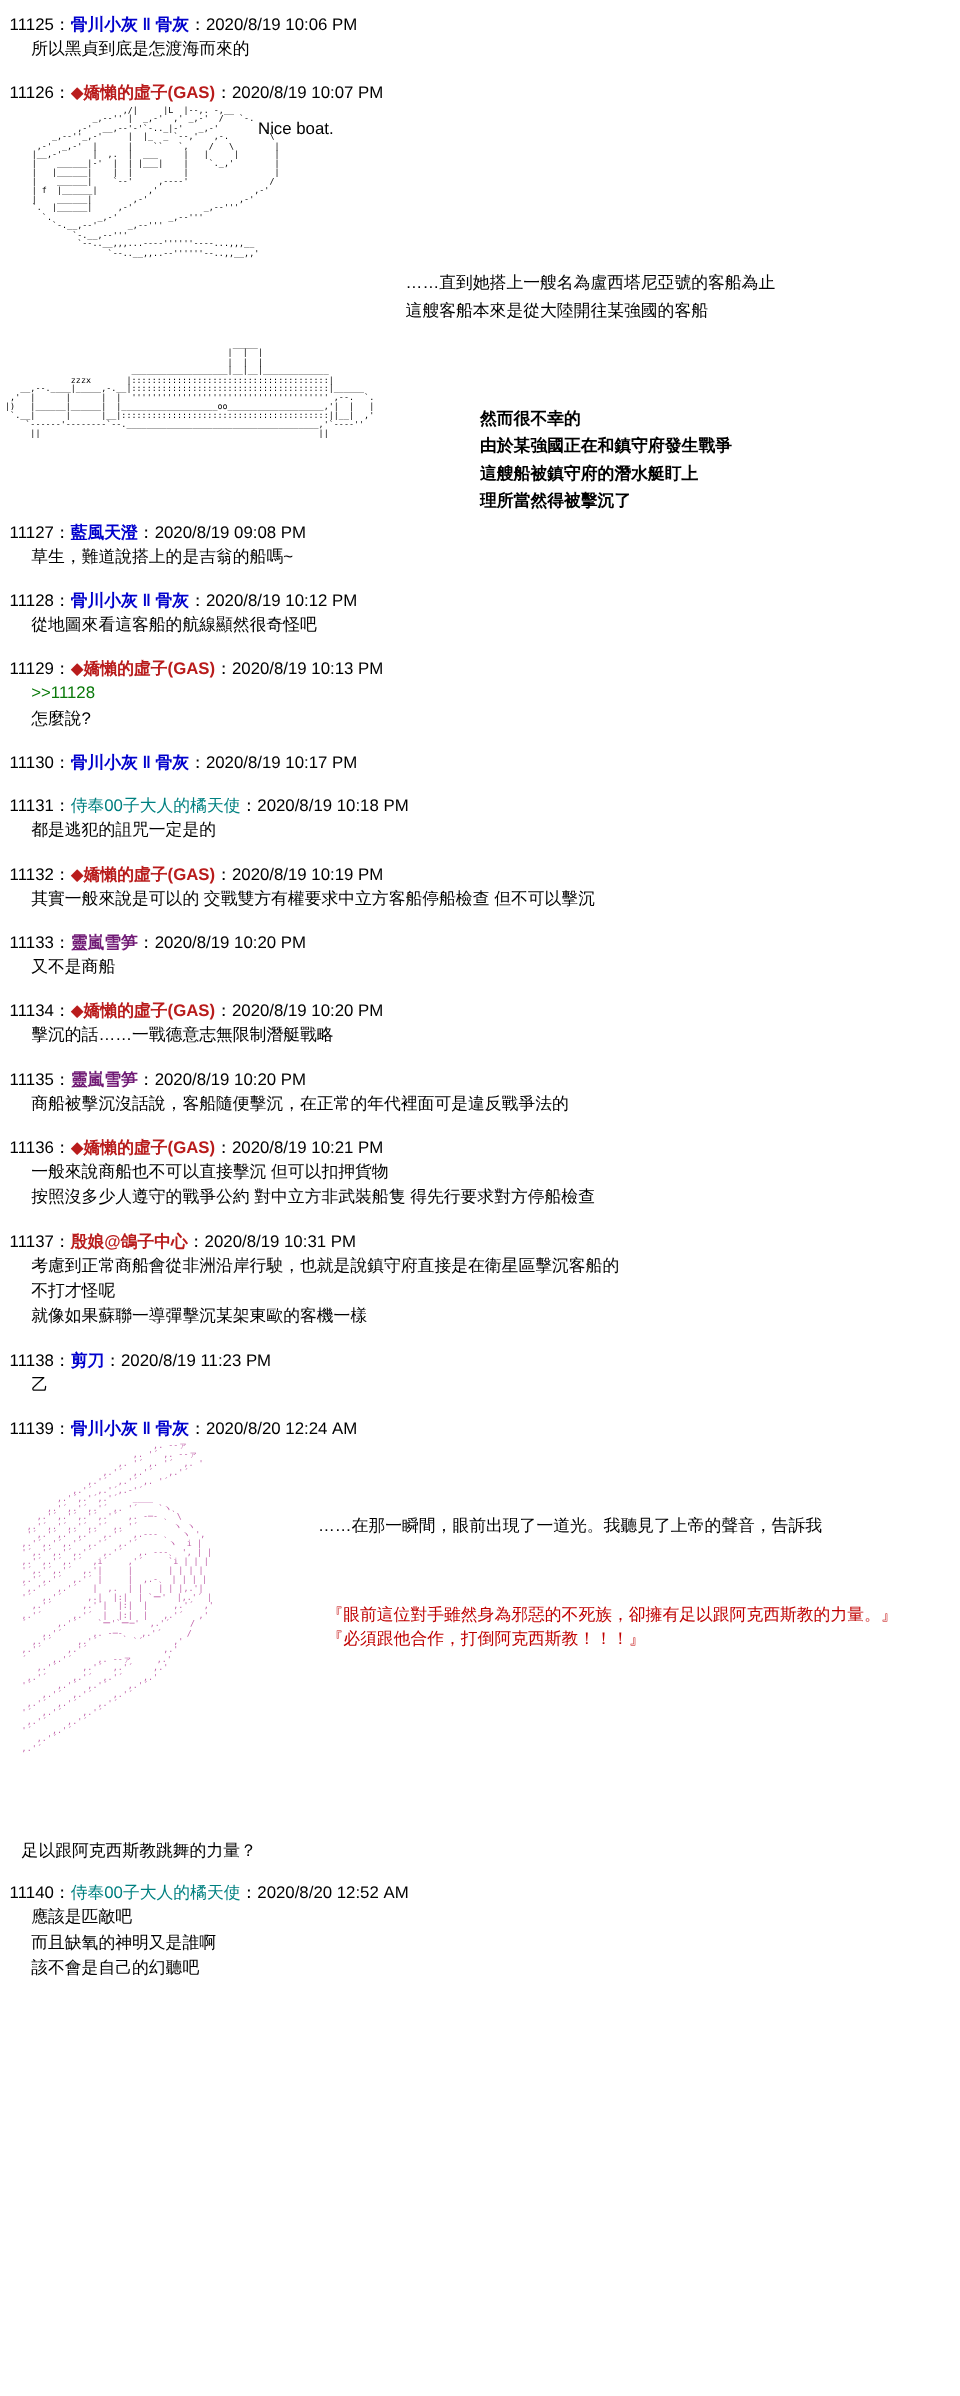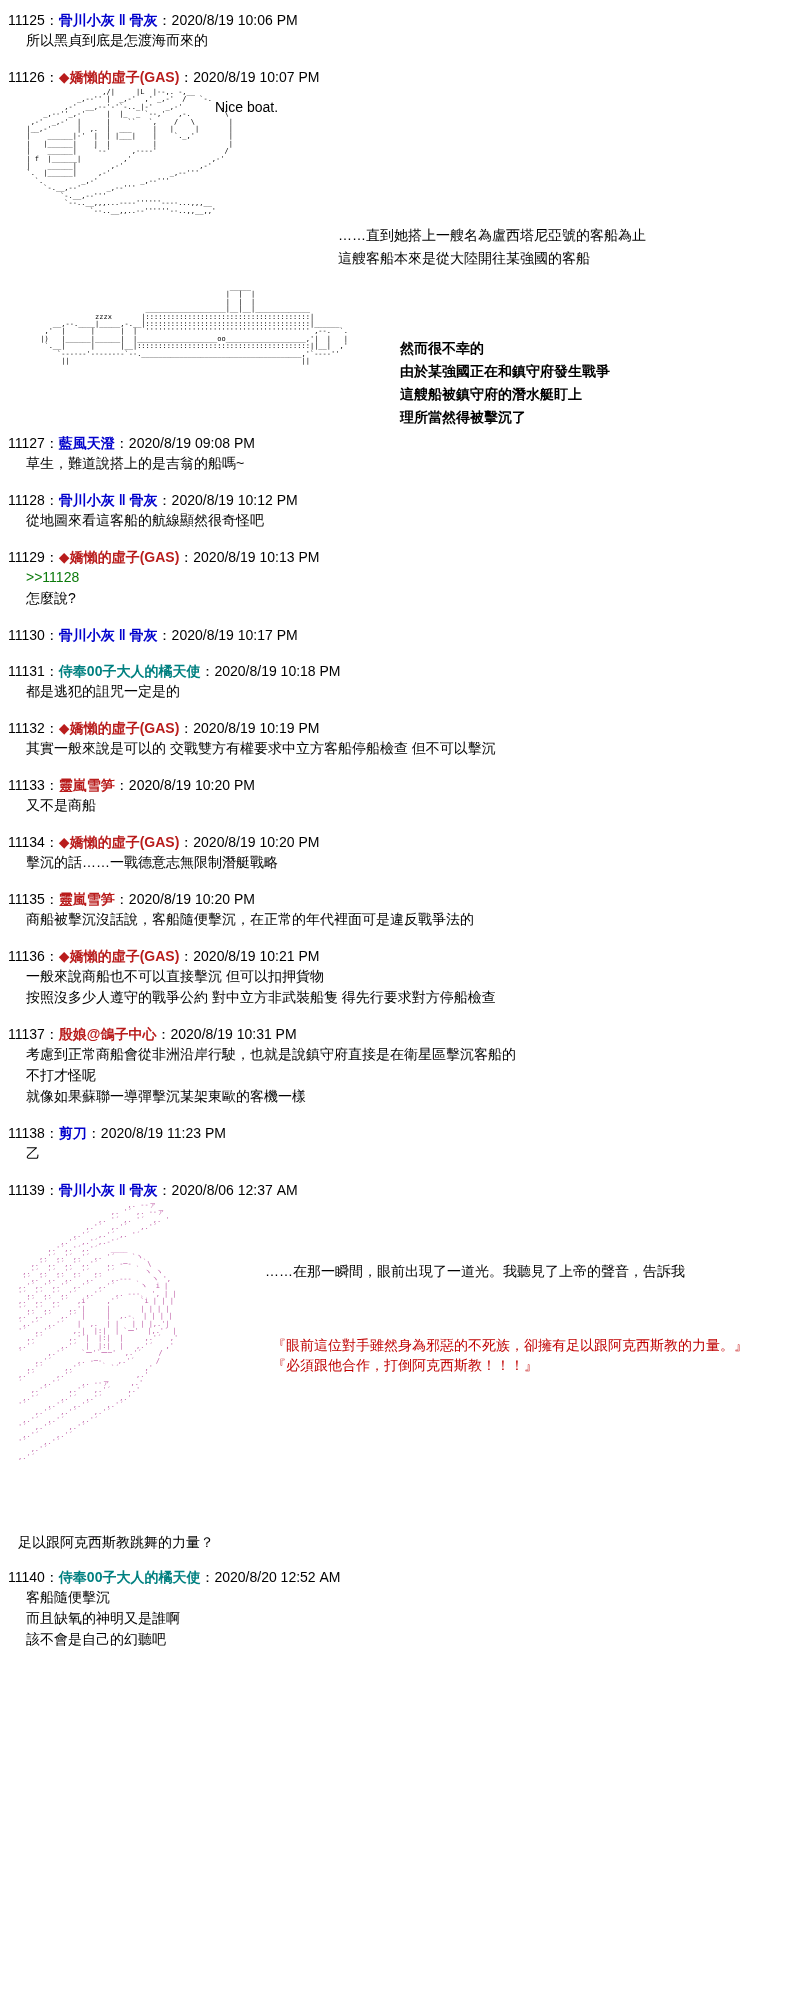--- a/index.html
+++ b/index.html
@@ -9,22 +9,22 @@
     font-size:14px;
     color:#000000;
   }
   .page{width:800px;padding:10px 0 0 0;box-sizing:border-box;position:relative;}
   .post{padding:0 8px 2px 8px;}
   .post-head{font-size:14px;line-height:20px;white-space:nowrap;}
   .post-no{color:#000;text-align:center;}
   .sep{color:#000;}
   .name{color:#b91c1c;font-weight:bold;}
   .name.blue{color:#0000cc;font-weight:bold;}
-  .name.teal{color:#008080;font-weight:bold;}
-  .name.purple{color:#b91c1c;font-weight:bold;}
+  .name.teal{color:#008080;font-weight:normal;}
+  .name.purple{color:#701a75;font-weight:bold;}
   .date{color:#000;margin-top:16px;}
   .post-body{font-size:14px;line-height:21px;padding-left:18px;}
   .post-body div{white-space:pre-wrap;}
   .quote{color:#0b7a0b;}
   .aa-block{position:relative;padding-left:18px;}
   pre.aa{
     font-family:"DejaVu Sans Mono","Liberation Mono",monospace;
     font-size:7px;
     line-height:7.4px;
     margin:0;
@@ -86,21 +86,21 @@
           `-.__,--'''
            `--..__,,,...----''''''----...,,,__
                  `--..__,,..--''''''--..,,__,,'</pre>
     <div class="nice-boat">Nice boat.</div>
     <div class="side-text" style="left:338px;top:135px;">……直到她搭上一艘名為盧西塔尼亞號的客船為止
 這艘客船本來是從大陸開往某強國的客船</div>
     <div class="side-text" style="left:400px;top:248px;font-weight:bold;">然而很不幸的
 由於某強國正在和鎮守府發生戰爭
 這艘船被鎮守府的潛水艇盯上
 理所當然得被擊沉了</div>
-    <pre class="aa" style="position:absolute;left:0;top:195px;padding-left:36px;">                                              _____
+    <pre class="aa" style="position:absolute;left:0;top:195px;">                                              _____
                                              |  |  |
                                              |  |  |
                           ___________________|__|__|_____________
               zzzx       |:::::::::::::::::::::::::::::::::::::::|
     __,--.____|_____,-.__|:::::::::::::::::::::::::::::::::::::::|______
   ,'  |      |      |  |  ''''''''''''''''''''''''''''''''''''''' ,--.  `.
  |)   |______|______|  |___________________oo___________________,'|  |   |
   `.__|      |      |__|:::::::::::::::::::::::::::::::::::::::::||__|  ,'
      `------'--------`--.______________________________________,'`----''
       ||                                                       ||</pre>
@@ -236,21 +236,21 @@
     </div>
     <div class="post-body">
       <div>乙</div>
     </div>
   </div>
 
   <div class="spacer"></div>
 
   <div class="post">
     <div class="post-head">
-      <span class="post-no">11139</span><span class="sep">：</span><span class="name blue">骨川小灰 ‖ 骨灰</span><span class="sep">：</span><span class="date">2020/8/06 12:37 AM</span>
+      <span class="post-no">11139</span><span class="sep">：</span><span class="name blue">骨川小灰 ‖ 骨灰</span><span class="sep">：</span><span class="date">2020/8/20 12:24 AM</span>
     </div>
   </div>
 
   <div class="aa-block girl-wrap">
     <pre class="aa pink">                          ,. -‐ァ 
                       ,. '´ ,. -‐ァ
                    ,. '´ ,. '´  ,. '
                 ,.'´  ,.'´   ,.'´
              ,.'´  ,.'´ ,. '´
           ,.'´ ,.'´,.-'´
@@ -290,19 +290,19 @@
 
   <div class="foot-line">足以跟阿克西斯教跳舞的力量？</div>
 
   <div class="spacer"></div>
 
   <div class="post">
     <div class="post-head">
       <span class="post-no">11140</span><span class="sep">：</span><span class="name teal">侍奉00子大人的橘天使</span><span class="sep">：</span><span class="date">2020/8/20 12:52 AM</span>
     </div>
     <div class="post-body">
-      <div>客船隨便擊沉</div>
+      <div>應該是匹敵吧</div>
       <div>而且缺氧的神明又是誰啊</div>
       <div>該不會是自己的幻聽吧</div>
     </div>
   </div>
 
 </div>
 
 </body></html>

